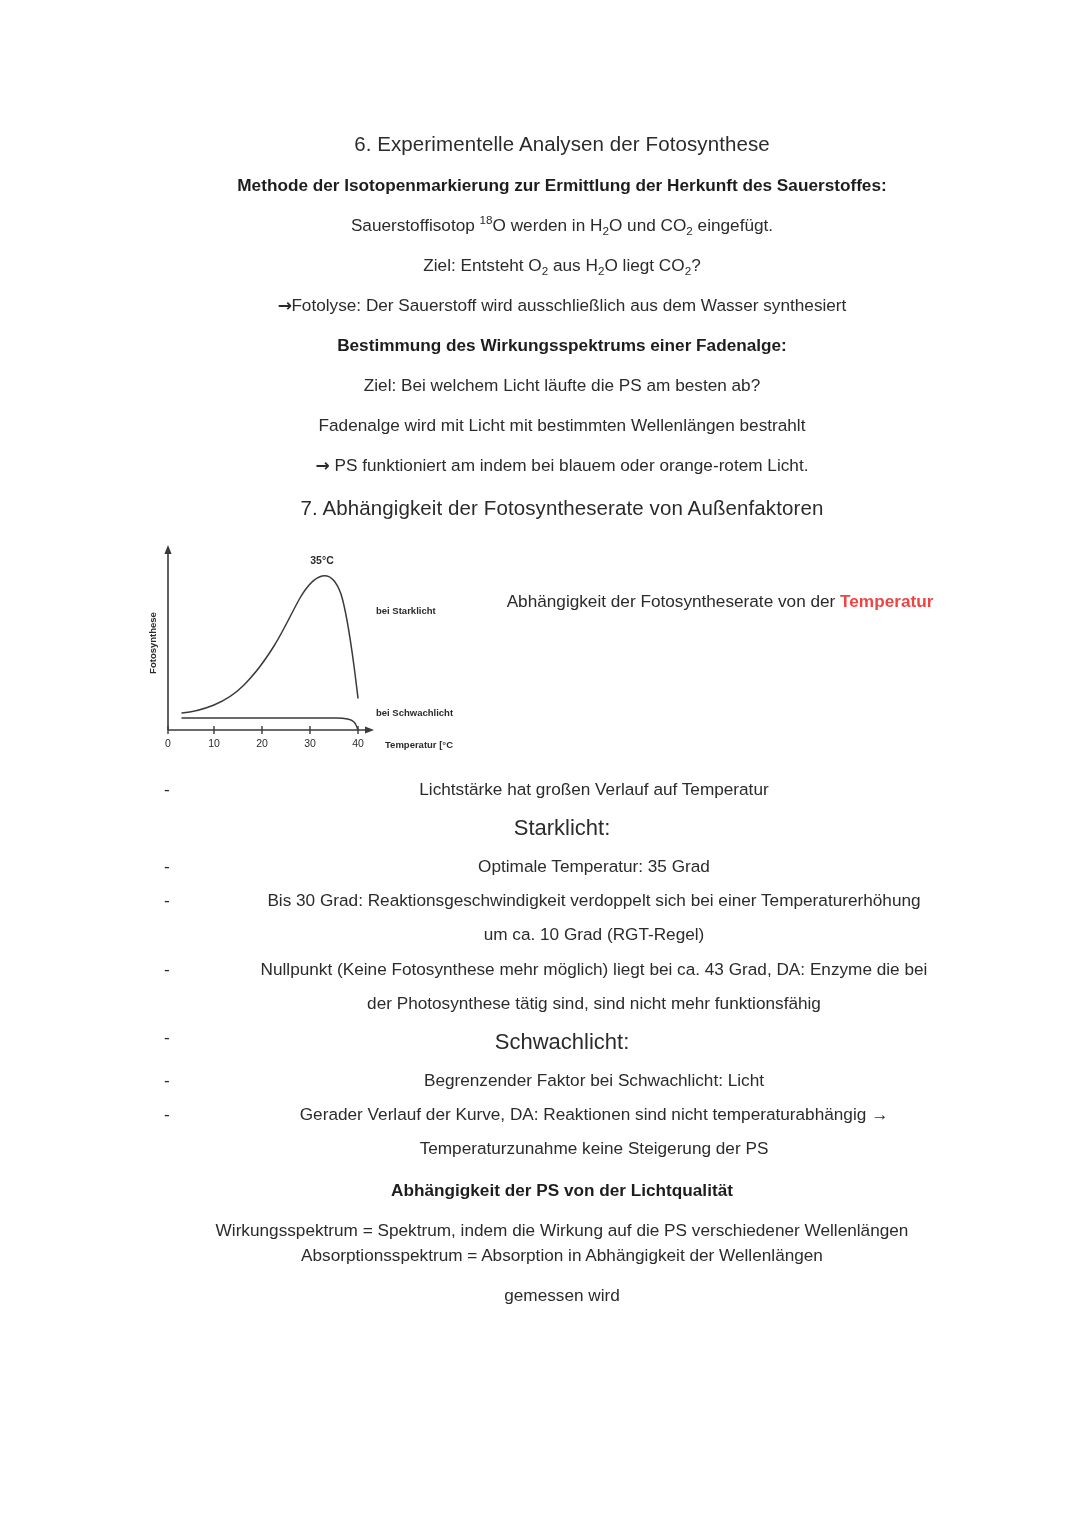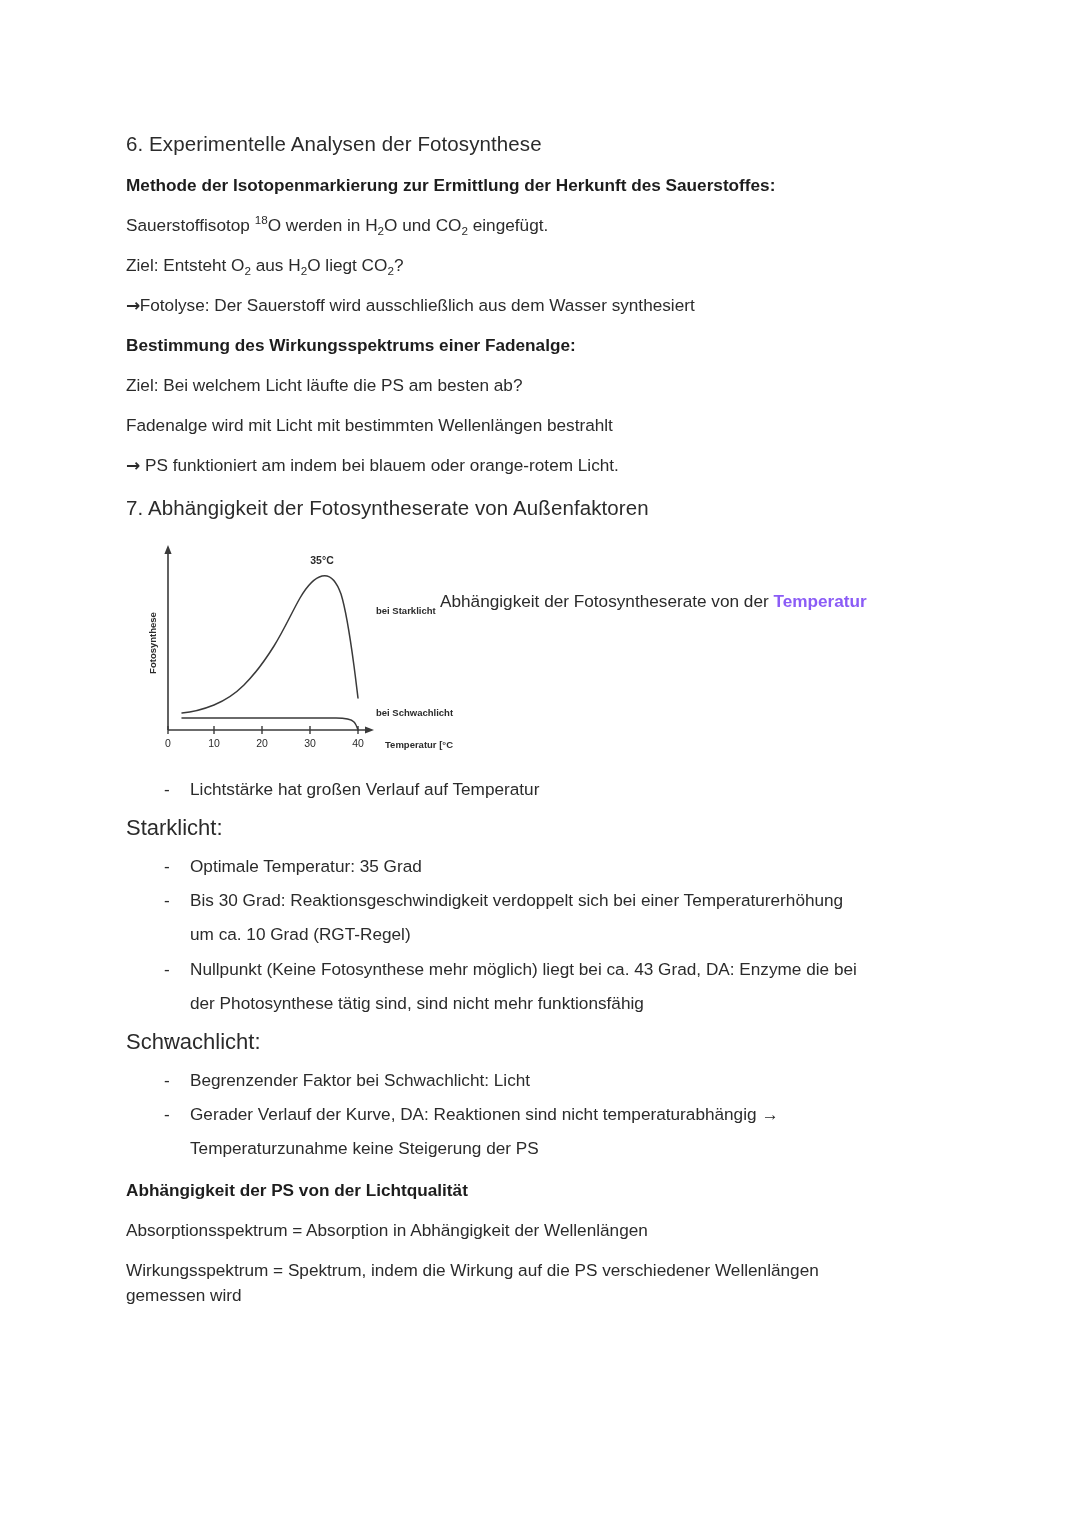--- a/index.html
+++ b/index.html
@@ -15,20 +15,21 @@
     font-family: "Liberation Sans", sans-serif;
     color: #231f20;
     overflow: hidden;
   }
   .page {
     position: absolute;
     left: 0; top: 0;
     width: 1080px;
     height: 1527px;
     background: #ffffff;
+    text-align: center;
   }
   .content {
     position: absolute;
     left: 126px;
     top: 130px;
     width: 872px;
   }
 
   
   .h-section {
@@ -100,21 +101,21 @@
   .figure svg { display: block; }
   .fig-caption {
     position: absolute;
     left: 314px;
     top: 52px;
     width: 560px;
     font-size: 17.2px;
     color: #2b2b2b;
     line-height: 1.3;
   }
-  .fig-caption b { font-weight: 700; color: #8b5cf6; }
+  .fig-caption b { font-weight: 700; color: #ef4444; }
 </style>
 </head>
 <body>
 
 <div class="page">
   <div class="content">
 
     <h1 class="h-section">6. Experimentelle Analysen der Fotosynthese</h1>
 
     <p class="h-sub">Methode der Isotopenmarkierung zur Ermittlung der Herkunft des Sauerstoffes:</p>
@@ -203,20 +204,20 @@
 
     <p class="plainline">Schwachlicht:</p>
 
     <ul class="bullets">
       <li class="bullet"><span class="dash">-</span><span>Begrenzender Faktor bei Schwachlicht: Licht</span></li>
       <li class="bullet"><span class="dash">-</span><span>Gerader Verlauf der Kurve, DA: Reaktionen sind nicht temperaturabhängig →</span><span class="cont">Temperaturzunahme keine Steigerung der PS</span></li>
     </ul>
 
     <p class="h-sub" style="margin-top:14px;">Abhängigkeit der PS von der Lichtqualität</p>
 
+    <p class="para" style="margin-bottom:2px;">Wirkungsspektrum = Spektrum, indem die Wirkung auf die PS verschiedener Wellenlängen</p>
+
     <p class="para">Absorptionsspektrum = Absorption in Abhängigkeit der Wellenlängen</p>
-
-    <p class="para" style="margin-bottom:2px;">Wirkungsspektrum = Spektrum, indem die Wirkung auf die PS verschiedener Wellenlängen</p>
 
     <p class="para">gemessen wird</p>
 
   </div>
 </div>
 
 </body></html>

